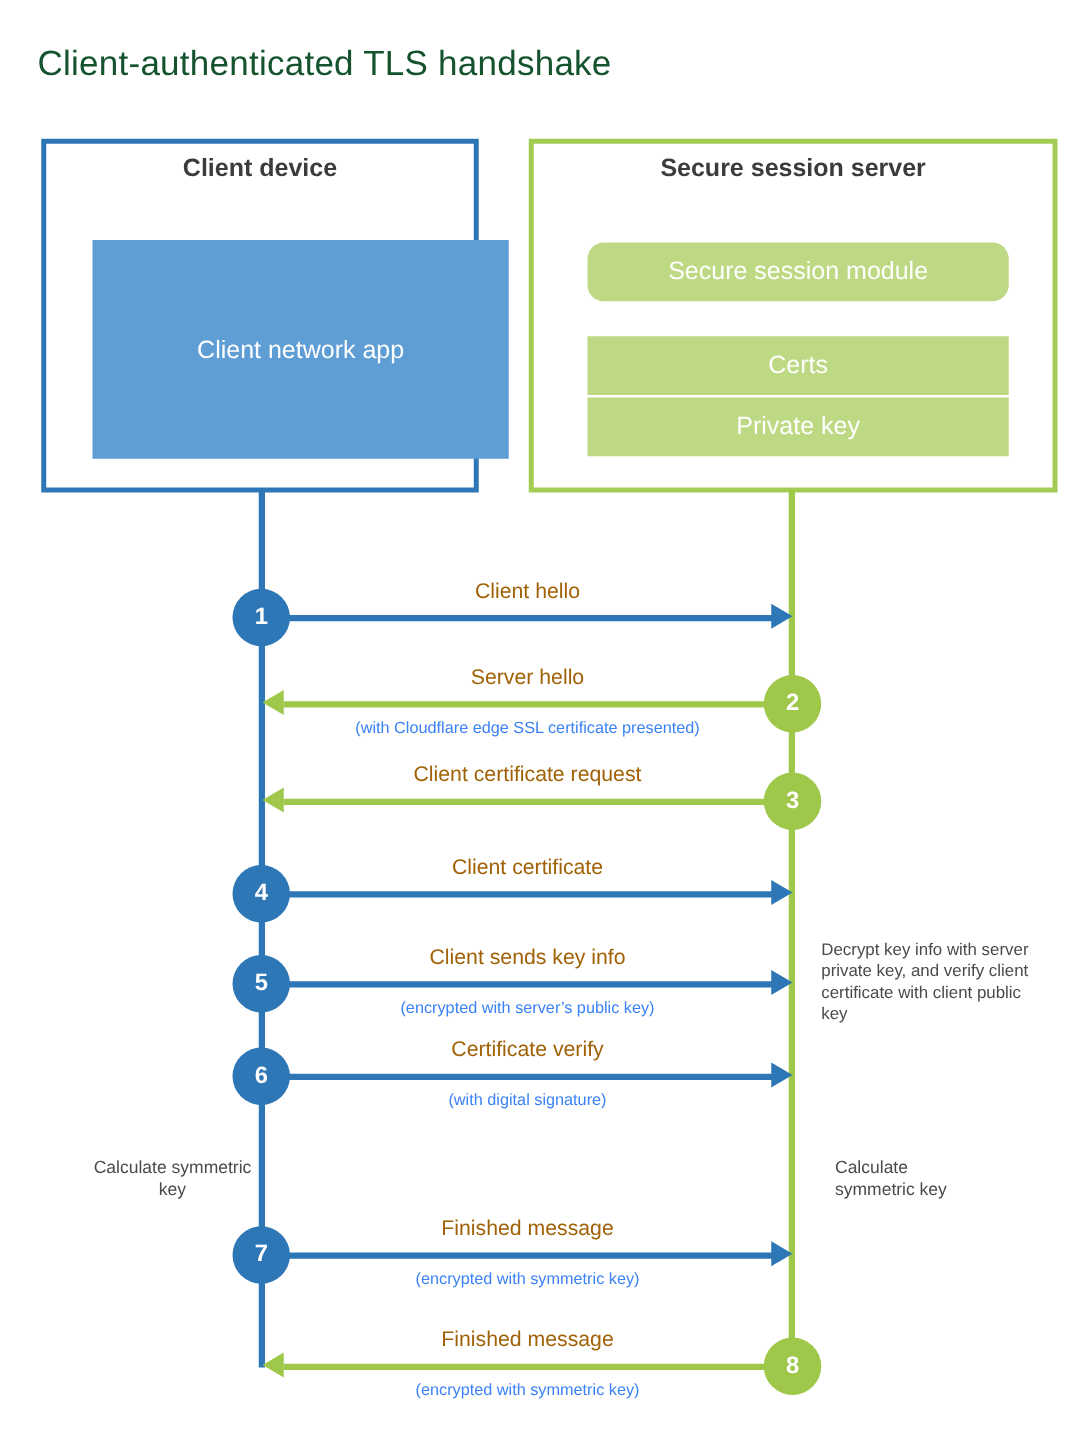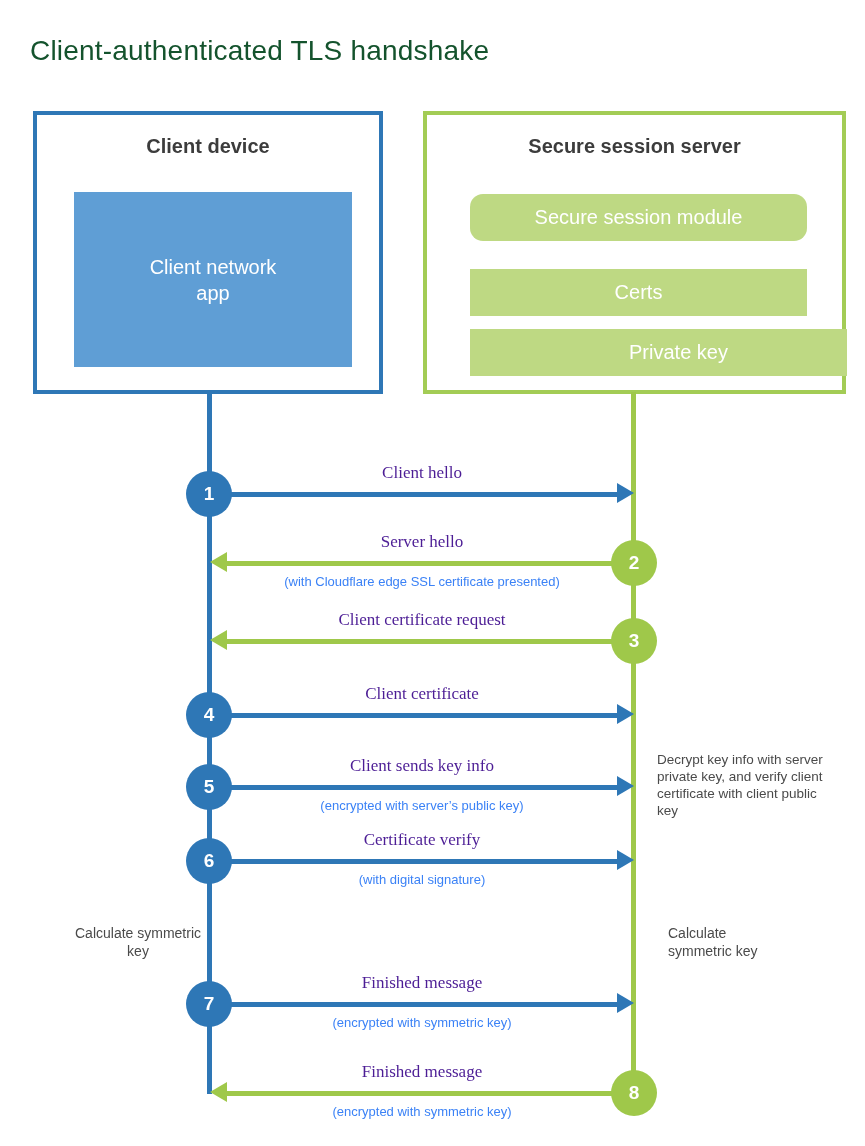--- a/index.html
+++ b/index.html
@@ -8,32 +8,32 @@
     font-family:"Liberation Sans","DejaVu Sans",sans-serif; overflow:hidden;
   }
   .page-title {
     position:absolute; left:30px; top:16px; font-size:28px; font-weight:300;
     color:#14532d; letter-spacing:0.2px;
   }
   
   .actor-box { position:absolute; top:111px; height:283px; box-sizing:border-box; background:#fff; }
   .client-box { left:33px;  width:350px; border:4px solid #2e77b6; }
   .server-box { left:423px; width:423px; border:4px solid #a3cc55; }
-  .box-title  { margin-top:20px; text-align:center; font-size:20px; font-weight:bold; color:#3c3c3c; }
+  .box-title  { margin-top:9px; text-align:center; font-size:20px; font-weight:bold; color:#3c3c3c; }
   .client-app {
-    position:absolute; left:37px; top:77px; width:278px; height:175px;
+    position:absolute; left:37px; top:77px; width:333px; height:175px;
     background:#5f9ed5; color:#ffffff; font-size:20px;
     display:flex; align-items:center; justify-content:center; text-align:center;
     padding:0 60px; box-sizing:border-box; line-height:1.3;
   }
   .server-bar {
     position:absolute; left:43px; width:337px; height:47px; background:#bed983;
     color:#ffffff; font-size:20px; text-align:center; line-height:47px;
   }
-  .bar-0 { top:79px;border-radius:13px; } .bar-1 { top:154px; } .bar-2 { top:214px;padding-left:40px; }
+  .bar-0 { top:79px;border-radius:13px; } .bar-1 { top:154px; } .bar-2 { top:203px; }
   
   .vline  { position:absolute; top:392px; height:702px; width:5px; }
   .vblue  { left:207px; background:#2e77b6; }
   .vgreen { left:631px; background:#9fc84a; }
   
   .step { position:absolute; left:0; width:865px; height:0; }
   .s0 { top:494px; } .s1 { top:563px; } .s2 { top:641px; } .s3 { top:715px; }
   .s4 { top:787px; } .s5 { top:861px; } .s6 { top:1004px; } .s7 { top:1093px; }
   .hline { position:absolute; height:5px; top:-2px; }
   .blue  .hline { background:#2e77b6; left:209px; width:409px; }
@@ -43,21 +43,21 @@
   .blue  .head { left:617px; border-left:17px solid #2e77b6; }
   .green .head { left:210px; border-right:17px solid #9fc84a; }
   .badge {
     position:absolute; top:-23px; width:46px; height:46px; border-radius:50%;
     color:#ffffff; font-size:19px; font-weight:bold; text-align:center; line-height:46px;
   }
   .blue  .badge { background:#2e77b6; left:186px; }
   .green .badge { background:#9fc84a; left:611px; }
   .step-label {
     position:absolute; left:211px; width:422px; top:-31px; text-align:center;
-    font-size:17px; color:#4c1d95;font-family:Liberation Serif, serif;
+    font-size:17px; color:#a16207;
   }
   .step-sublabel {
     position:absolute; left:211px; width:422px; top:11px; text-align:center;
     font-size:13px; color:#3b82f6;
   }
   
   .note-decrypt {
     position:absolute; left:657px; top:751px; width:180px;
     font-size:13.5px; color:#4a4a4a; line-height:1.27;
   }

